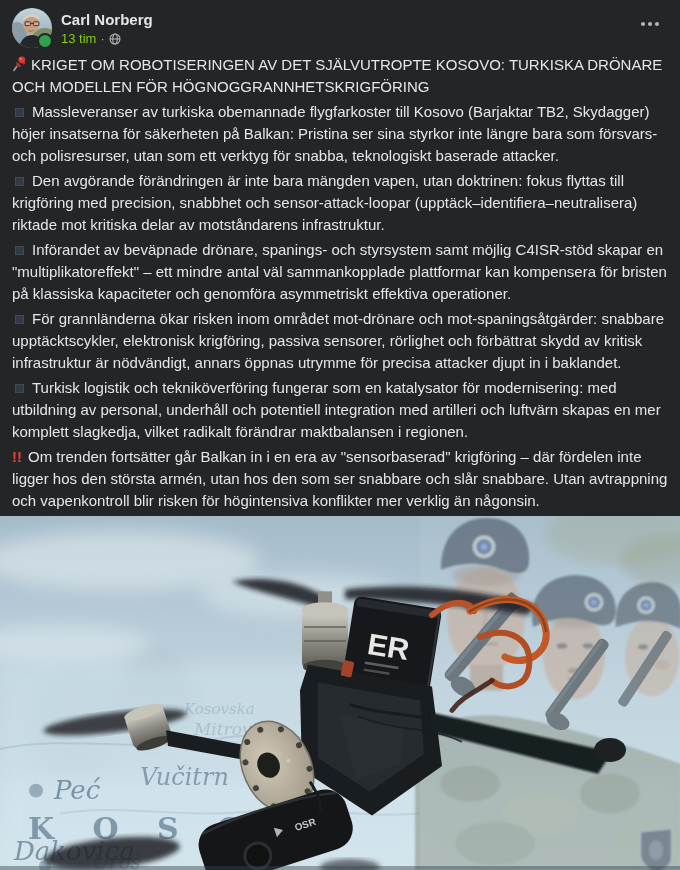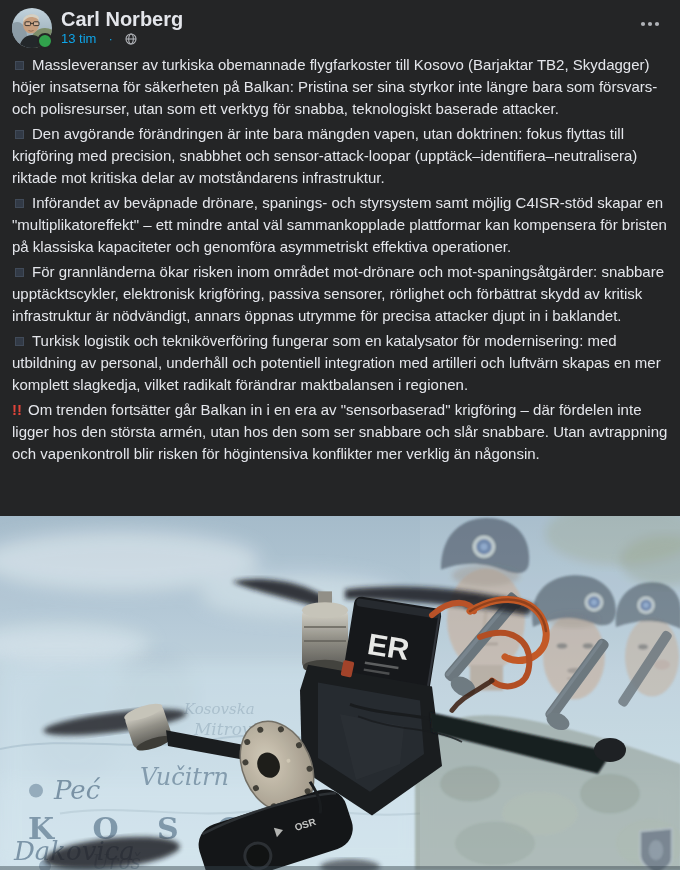--- a/index.html
+++ b/index.html
@@ -5,22 +5,22 @@
   html,body{margin:0;padding:0;background:#18191a;}
   .post{position:relative;width:680px;height:870px;background:#242526;overflow:hidden;
         font-family:"Liberation Sans",sans-serif;}
   
   .header{position:relative;display:flex;align-items:flex-start;padding:8px 16px 0 12px;height:48px;box-sizing:border-box;}
   .avatar-wrap{position:relative;width:40px;height:40px;flex:0 0 auto;cursor:pointer;}
   .avatar{width:40px;height:40px;border-radius:50%;overflow:hidden;display:block;}
   .online-dot{position:absolute;right:-1px;bottom:-1px;width:12px;height:12px;background:#31a24c;
               border:2px solid #242526;border-radius:50%;box-sizing:content-box;}
   .hmeta{margin-left:9px;padding-top:2px;}
-  .author{font-size:20px;font-weight:700;color:#e4e6eb;line-height:19px;}
-  .sub{display:flex;align-items:center;gap:12px;font-size:13px;color:#0ea5e9;line-height:17px;margin-top:1px;}
+  .author{font-size:15px;font-weight:700;color:#e4e6eb;line-height:19px;}
+  .sub{display:flex;align-items:center;gap:4px;font-size:13px;color:#84cc16;line-height:17px;margin-top:1px;}
   .more-btn{position:absolute;right:16px;top:14px;width:28px;height:20px;display:flex;align-items:center;
             justify-content:center;cursor:pointer;background:none;border:none;padding:0;}
   
   .body-text{padding:6px 12px 0 12px;font-size:15px;line-height:22px;color:#e4e6eb;}
   .body-text p{margin:0 0 3px 0;}
   .bullet-sq{display:inline-block;width:7px;height:7px;background:#323a46;border:1px solid #414b59;
              margin:0 8px 2px 3px;vertical-align:middle;}
   .pin-ico{display:inline-block;vertical-align:-2px;margin-right:4px;}
   .dbl-excl{color:#e0443a;font-weight:700;letter-spacing:0px;margin-right:6px;}
   
@@ -72,20 +72,29 @@
       <svg width="20" height="6" viewBox="0 0 20 6">
         <circle cx="3" cy="3" r="2.1" fill="#b0b3b8"></circle>
         <circle cx="10" cy="3" r="2.1" fill="#b0b3b8"></circle>
         <circle cx="17" cy="3" r="2.1" fill="#b0b3b8"></circle>
       </svg>
     </button>
   </div>
 
   <div class="body-text">
     <p>
+      <svg class="pin-ico" width="15" height="16" viewBox="0 0 15 16">
+        <line x1="5" y1="10" x2="1.5" y2="15" stroke="#9aa0a6" stroke-width="1.6"></line>
+        <path d="M6,3 L12,9 L13.5,6.5 L8.5,1.5 Z" fill="#b52f24"></path>
+        <circle cx="9.8" cy="3.8" r="3.4" fill="#d63b2f"></circle>
+        <circle cx="8.7" cy="2.9" r="1.1" fill="#ef7a6d"></circle>
+        <path d="M4.2,8.2 L7,11 L9.5,10.5 L4.8,5.8 Z" fill="#c4352a"></path>
+      </svg><span>KRIGET OM ROBOTISERINGEN AV DET SJÄLVUTROPTE KOSOVO: TURKISKA DRÖNARE OCH MODELLEN FÖR HÖGNOGGRANNHETSKRIGFÖRING</span>
+    </p>
+    <p>
       <span class="bullet-sq"></span><span>Massleveranser av turkiska obemannade flygfarkoster till Kosovo (Barjaktar TB2, Skydagger) höjer insatserna för säkerheten på Balkan: Pristina ser sina styrkor inte längre bara som försvars- och polisresurser, utan som ett verktyg för snabba, teknologiskt baserade attacker.</span>
     </p>
     <p>
       <span class="bullet-sq"></span><span>Den avgörande förändringen är inte bara mängden vapen, utan doktrinen: fokus flyttas till krigföring med precision, snabbhet och sensor-attack-loopar (upptäck–identifiera–neutralisera) riktade mot kritiska delar av motståndarens infrastruktur.</span>
     </p>
     <p>
       <span class="bullet-sq"></span><span>Införandet av beväpnade drönare, spanings- och styrsystem samt möjlig C4ISR-stöd skapar en "multiplikatoreffekt" – ett mindre antal väl sammankopplade plattformar kan kompensera för bristen på klassiska kapaciteter och genomföra asymmetriskt effektiva operationer.</span>
     </p>
     <p>
       <span class="bullet-sq"></span><span>För grannländerna ökar risken inom området mot-drönare och mot-spaningsåtgärder: snabbare upptäcktscykler, elektronisk krigföring, passiva sensorer, rörlighet och förbättrat skydd av kritisk infrastruktur är nödvändigt, annars öppnas utrymme för precisa attacker djupt in i baklandet.</span>

